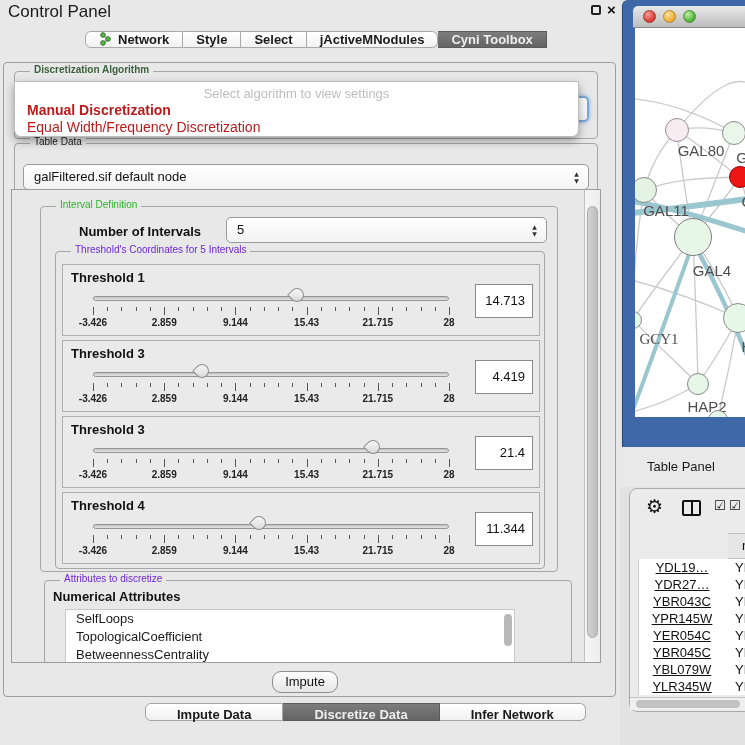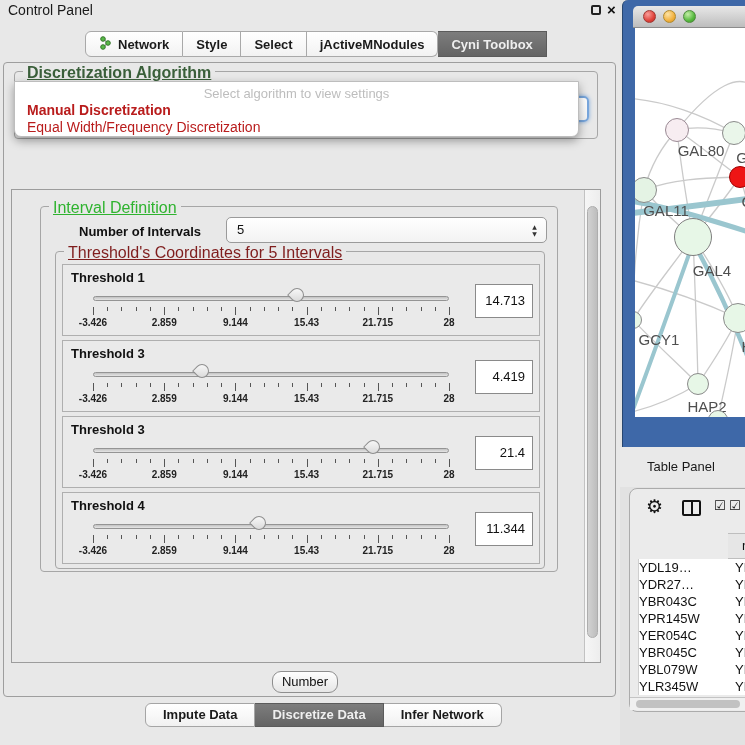--- a/index.html
+++ b/index.html
@@ -3,40 +3,40 @@
 <meta charset="utf-8">
 <style>
   * { margin:0; padding:0; box-sizing:border-box; }
   html,body { width:745px; height:745px; }
   .screen { position:relative; width:745px; height:745px; background:#E8E8E8;
             font-family:"Liberation Sans", sans-serif; overflow:hidden; color:#111; }
 
   
   .control-panel { position:absolute; left:0; top:0; width:621px; height:745px; background:#E8E8E8; }
   .cp-titlebar { position:absolute; left:0; top:0; width:100%; height:20px; }
-  .cp-title { position:absolute; left:8px; top:2px; font-size:14px; color:#1a1a1a; }
+  .cp-title { position:absolute; left:8px; top:2px; font-size:17px; color:#1a1a1a; }
   .cp-float { position:absolute; left:591px; top:5px; width:10px; height:10px; border:2px solid #222; border-radius:2px; }
   .cp-close { position:absolute; left:607px; top:1px; font-size:15px; font-weight:bold; color:#111; }
 
   
   .cp-tabs { position:absolute; left:85px; top:31px; height:26px; display:flex; }
-  .tab { height:26px; display:flex; align-items:center; padding:0 13px; font-size:13px; font-weight:bold;
+  .tab { height:17px; display:flex; align-items:flex-start; padding:0 13px; font-size:13px; font-weight:bold;
          background:linear-gradient(#FFFFFF,#F2F2F2); border:1px solid #A9A9A9; border-left:none; color:#1a1a1a; }
   .tab.first { border-left:1px solid #A9A9A9; border-radius:6px 0 0 6px; }
   .tab.last { border-radius:0 6px 6px 0; }
   .tab.selected { background:linear-gradient(#7D7D7D,#646464); color:#EFEFEF; border-color:#5B5B5B; }
   .tab .neticon { margin-right:6px; display:inline-block; }
 
   .cp-content { position:absolute; left:3px; top:62px; width:613px; height:635px;
                 border:1px solid #9E9E9E; border-radius:4px; background:#E8E8E8; }
 
   
   .group { position:absolute; border:1px solid #A6A6A6; border-radius:4px; }
-  .group-title { position:absolute; top:-8px; left:8px; background:#E8E8E8; padding:0 4px; font-size:16px; white-space:nowrap;text-decoration:underline; }
-  .t-green { color:#2FB32F; } .t-blue { color:#7f1d1d; } .t-dark { color:#3A5F3A; font-weight:bold; } .t-plain { color:#222; }
+  .group-title { position:absolute; top:-8px; left:15px; background:#E8E8E8; padding:0 4px; font-size:10px; white-space:nowrap; }
+  .t-green { color:#2FB32F; } .t-blue { color:#6d28d9; } .t-dark { color:#3A5F3A; font-weight:bold; } .t-plain { color:#222; }
 
   
   .combo { position:absolute; height:26px; background:linear-gradient(#FFFFFF,#F3F3F3);
            border:1px solid #9A9A9A; border-radius:5px; font-size:13px; line-height:24px; padding-left:10px; color:#111; }
   .combo .spinner { position:absolute; right:7px; top:5px; width:9px; text-align:center; color:#333;
                     font-family:"DejaVu Sans", sans-serif; font-size:6px; line-height:7px; }
   .combo.focused { border:2px solid #78A6DC; box-shadow:0 0 4px #78A6DC; }
 
   
   .popup { position:absolute; left:10px; top:18px; width:565px; height:56px; background:#FFFFFF;
@@ -79,21 +79,21 @@
   .attr-list { position:absolute; left:20px; top:28px; width:450px; height:120px; background:#FFFFFF;
                border:1px solid #C8C8C8; overflow:hidden; }
   .attr-item { height:18px; font-size:13px; line-height:18px; padding-left:10px; color:#1a1a1a; }
   .attr-scroll { position:absolute; right:2px; top:4px; width:8px; height:32px; border-radius:4px; background:#B9B9B9; }
 
   .apply-btn { position:absolute; left:268px; top:608px; width:66px; height:22px; border:1px solid #8E8E8E;
                border-radius:9px; background:linear-gradient(#FEFEFE,#E6E6E6); font-size:13px; text-align:center; line-height:20px; }
 
   
   .cp-bottom-tabs { position:absolute; left:145px; top:703px; height:24px; display:flex; }
-  .btab { height:24px; line-height:22px; padding:0 17px; font-size:13px; font-weight:bold;
+  .btab { height:18px; line-height:22px; padding:0 31px; font-size:13px; font-weight:bold;
           background:linear-gradient(#FFFFFF,#F1F1F1); border:1px solid #A5A5A5; border-left:none; color:#1a1a1a; }
   .btab.first { border-left:1px solid #A5A5A5; border-radius:6px 0 0 6px; }
   .btab.last { border-radius:0 6px 6px 0; }
   .btab.selected { background:linear-gradient(#7D7D7D,#646464); color:#EFEFEF; border-color:#5B5B5B; }
 
   
   .right-col { position:absolute; left:620px; top:0; width:125px; height:745px; background:#E2E2E2; overflow:hidden; }
   .net-window { position:absolute; left:2px; top:0; width:123px; height:447px; background:#3E68A8;
                 border-left:1px solid #26456F; border-radius:6px 0 0 0;text-align:center; }
   .net-titlebar { position:absolute; left:10px; top:6px; right:0; height:22px; border-radius:5px 0 0 0;
@@ -116,21 +116,21 @@
   .tp-split span { position:absolute; left:50%; top:0; width:2px; height:100%; background:#111; transform:translateX(-50%); }
   .tp-check { position:absolute; top:9px; font-family:"DejaVu Sans", sans-serif; font-size:13px; color:#111; }
   .tp-headrow { position:absolute; left:0; top:44px; width:100%; height:26px; }
   .tp-col1h { position:absolute; left:8px; top:0; width:90px; height:26px; background:#C7E3F2; border:1px solid #A6C2D4;
               font-size:13px; text-align:center; line-height:24px; }
   .tp-col2h { position:absolute; left:98px; top:0; width:80px; height:26px; background:#E6E6E6; border:1px solid #BEBEBE;
               border-left:none; font-size:13px; line-height:24px; padding-left:14px; }
   .tp-rows { position:absolute; left:8px; top:70px; width:170px; height:136px; background:#FFFFFF; overflow:hidden;
              border-left:1px solid #CFCFCF; }
   .tp-row { position:relative; height:17px; font-size:13px; line-height:17px; }
-  .tp-c1 { position:absolute; left:0; top:0; width:86px; text-align:left; }
+  .tp-c1 { position:absolute; left:0; top:0; width:86px; text-align:center;text-decoration:underline; }
   .tp-c2 { position:absolute; left:96px; top:0; }
   .tp-hscroll { position:absolute; left:0; top:208px; width:100%; height:13px; background:#F0F0F0; border-top:1px solid #C4C4C4; }
   .tp-hscroll span { position:absolute; left:6px; top:2px; width:104px; height:8px; border-radius:4px; background:#C2C2C2; }
 </style>
 </head>
 <body>
 
 <div class="screen">
 
   <div class="control-panel">
@@ -175,20 +175,27 @@
           <span class="spinner">▲<br>▼</span>
         </div>
       </div>
 
       <div class="popup">
         <div class="popup-hint">Select algorithm to view settings</div>
         <div class="popup-item bold">Manual Discretization</div>
         <div class="popup-item plain">Equal Width/Frequency Discretization</div>
       </div>
 
+      <div class="group" style="left:10px; top:80px; width:584px; height:56px;">
+        <span class="group-title t-plain">Table Data</span>
+        <div class="combo" style="left:8px; right:8px; top:20px;">
+          <span>galFiltered.sif default node</span>
+          <span class="spinner">▲<br>▼</span>
+        </div>
+      </div>
 
       <div class="scrollpane">
 
         <div class="group g-interval">
           <span class="group-title t-green">Interval Definition</span>
           <span class="noi-label">Number of Intervals</span>
           <div class="combo noi-combo">
             <span>5</span>
             <span class="spinner">▲<br>▼</span>
           </div>
@@ -353,27 +360,37 @@
                   <span class="th-ticklabel" style="left: 172.4px;">9.144</span>
                   <span class="th-ticklabel" style="left: 243.6px;">15.43</span>
                   <span class="th-ticklabel" style="left: 314.8px;">21.715</span>
                   <span class="th-ticklabel" style="left: 386px;">28</span>
                   <div class="th-value">11.344</div>
                 </div>
               </div>
           </div>
         </div>
 
+        <div class="group g-attr">
+          <span class="group-title t-blue">Attributes to discretize</span>
+          <span class="attr-sub">Numerical Attributes</span>
+          <div class="attr-list" id="attr-list">
+            <div class="attr-item">SelfLoops</div>
+              <div class="attr-item">TopologicalCoefficient</div>
+              <div class="attr-item">BetweennessCentrality</div>
+              <div class="attr-scroll"></div>
+          </div>
+        </div>
 
         <div class="vscroll">
             <div class="thumb"></div>
           </div>
       </div>
 
-      <div class="apply-btn">Number</div>
+      <div class="apply-btn">Impute</div>
     </div>
 
     <div class="cp-bottom-tabs">
       <div class="btab first">Impute Data</div>
       <div class="btab selected">Discretize Data</div>
       <div class="btab last">Infer Network</div>
     </div>
   </div>
 
   <div class="right-col">
@@ -420,21 +437,21 @@
           <span class="net-label" style="left: 66px; top: 122px;">GAL80</span>
           <div class="net-node" style="left: 87px; top: 93px; height: 24px; width: 24px; background: rgb(234, 246, 234); border: 1.5px solid rgb(138, 138, 138);"></div>
           <span class="net-label" style="left: 107px; top: 129px;">G</span>
           <div class="net-node" style="left: 94px; top: 138px; height: 22px; width: 22px; background: rgb(238, 21, 21); border: 1.5px solid rgb(160, 0, 0);"></div>
           <span class="net-label" style="left: 112px; top: 173px;">C</span>
           <div class="net-node" style="left: -4px; top: 149px; height: 26px; width: 26px; background: rgb(228, 243, 228); border: 1.5px solid rgb(138, 138, 138);"></div>
           <span class="net-label" style="left: 31px; top: 182px;">GAL11</span>
           <div class="net-node" style="left: 39px; top: 190px; height: 38px; width: 38px; background: rgb(231, 247, 231); border: 1.5px solid rgb(126, 126, 126);"></div>
           <span class="net-label" style="left: 77px; top: 242px;">GAL4</span>
           <div class="net-node" style="left: -11px; top: 283px; height: 18px; width: 18px; background: rgb(231, 247, 231); border: 1.5px solid rgb(138, 138, 138);"></div>
-          <span class="net-label" style="left: 24px; top: 311px;">GCY1</span>
+          <span class="net-label" style="left: 24px; top: 311px; font-family: Liberation Serif, serif;">GCY1</span>
           <div class="net-node" style="left: 88px; top: 275px; height: 30px; width: 30px; background: rgb(231, 247, 231); border: 1.5px solid rgb(138, 138, 138);"></div>
           <span class="net-label" style="left: 112px; top: 318px;">H</span>
           <div class="net-node" style="left: 52px; top: 345px; height: 22px; width: 22px; background: rgb(231, 247, 231); border: 1.5px solid rgb(138, 138, 138);"></div>
           <span class="net-label" style="left: 72px; top: 378px;">HAP2</span>
           <div class="net-node" style="left: 73px; top: 382px; height: 20px; width: 20px; background: rgb(231, 247, 231); border: 1.5px solid rgb(138, 138, 138);"></div>
         </div>
     </div>
 
     <div class="tp-header">
       <span class="tp-title">Table Panel</span>

